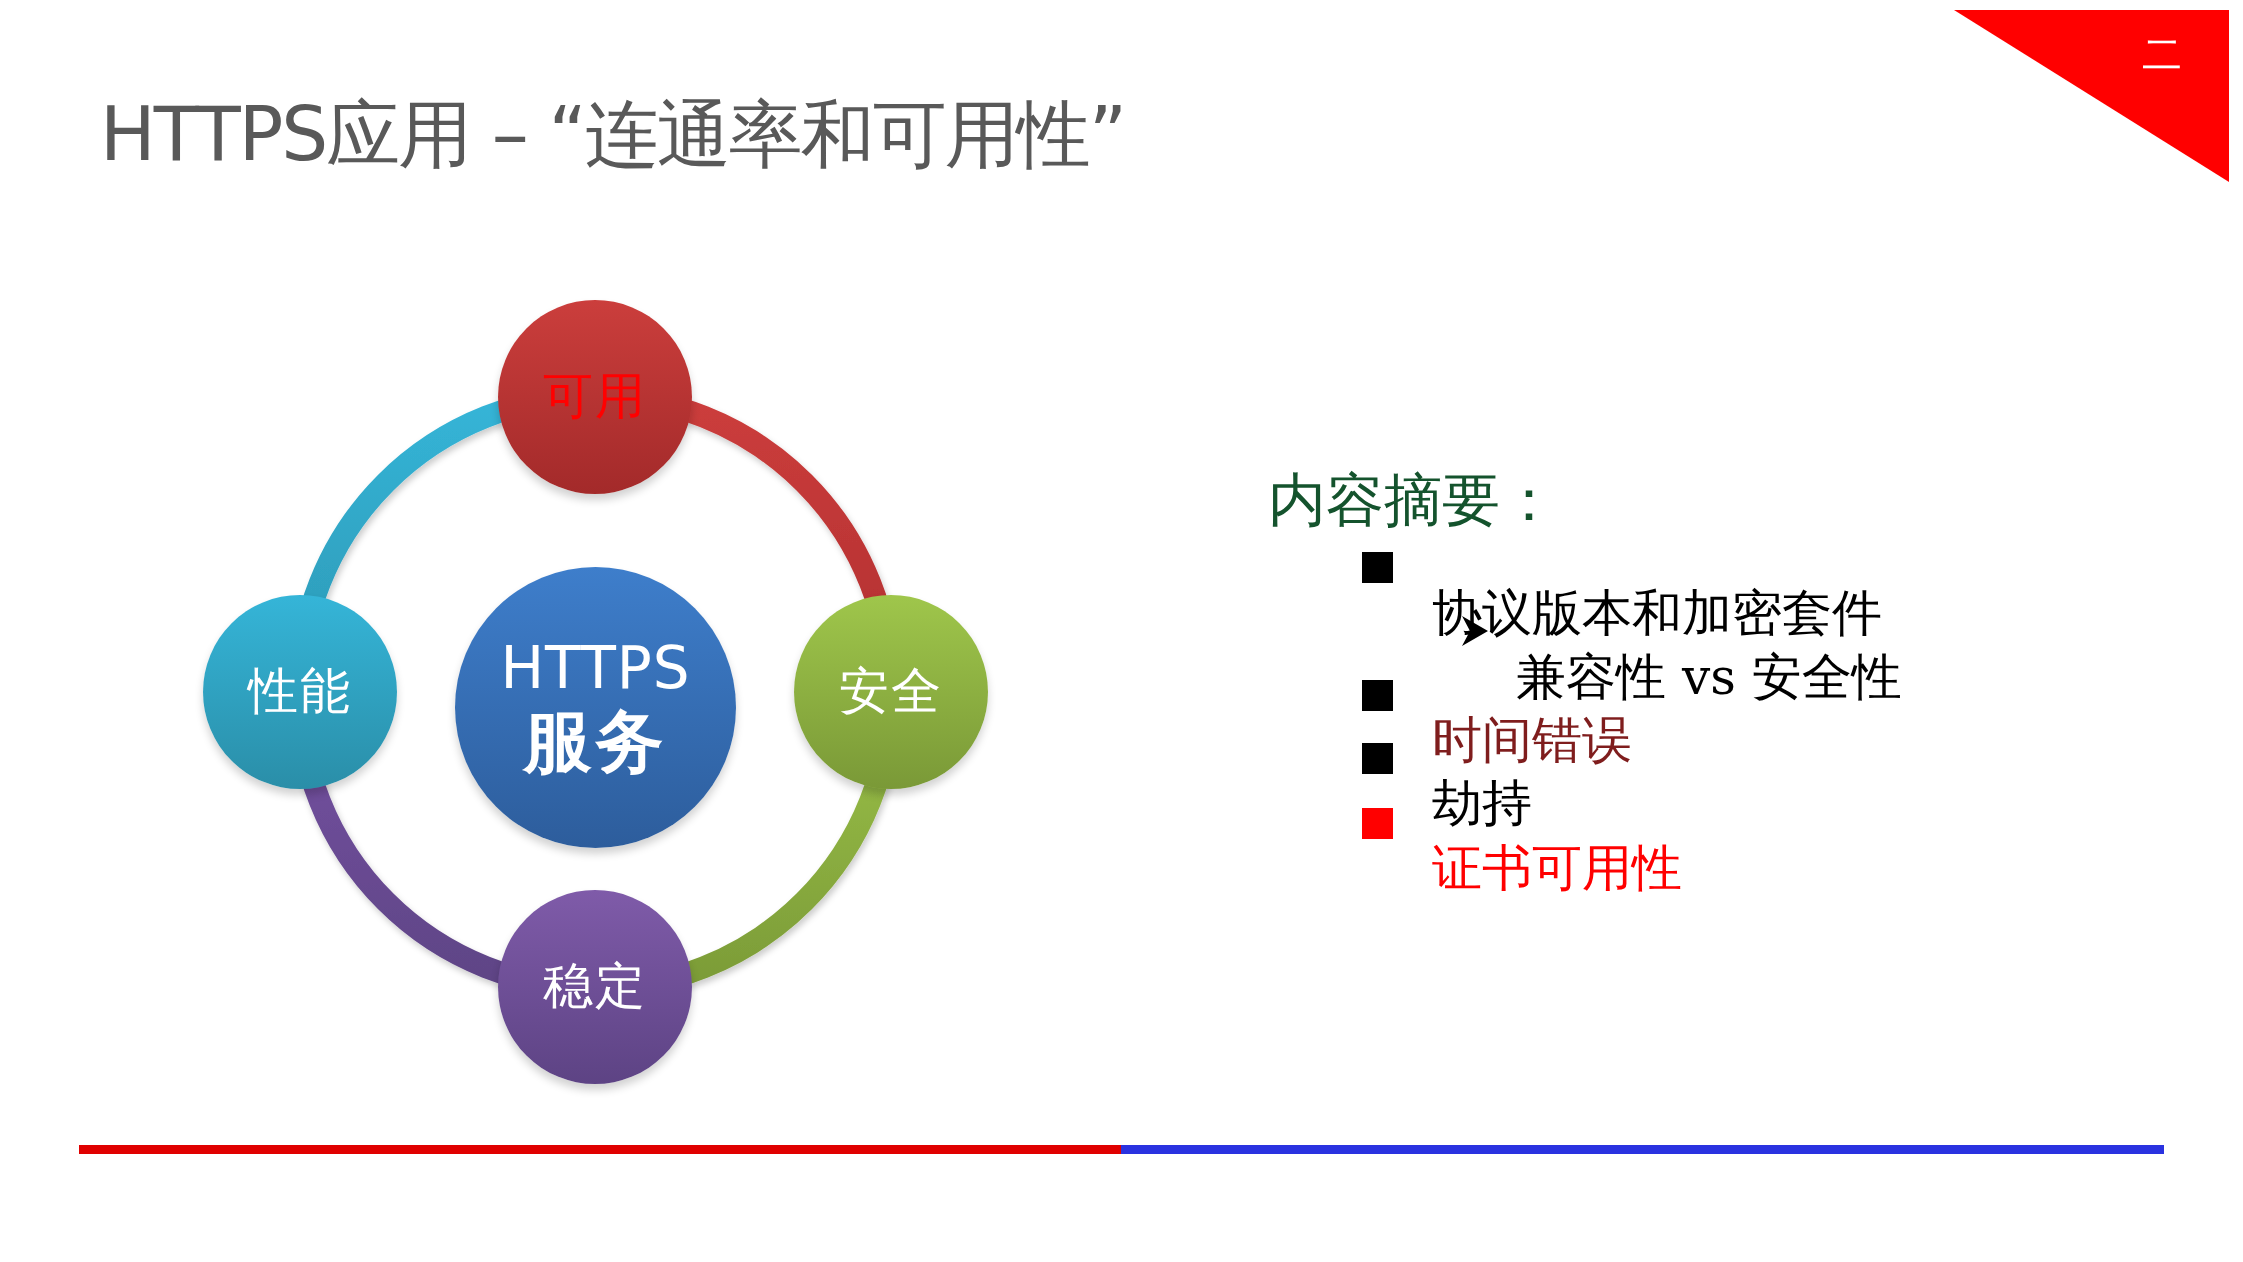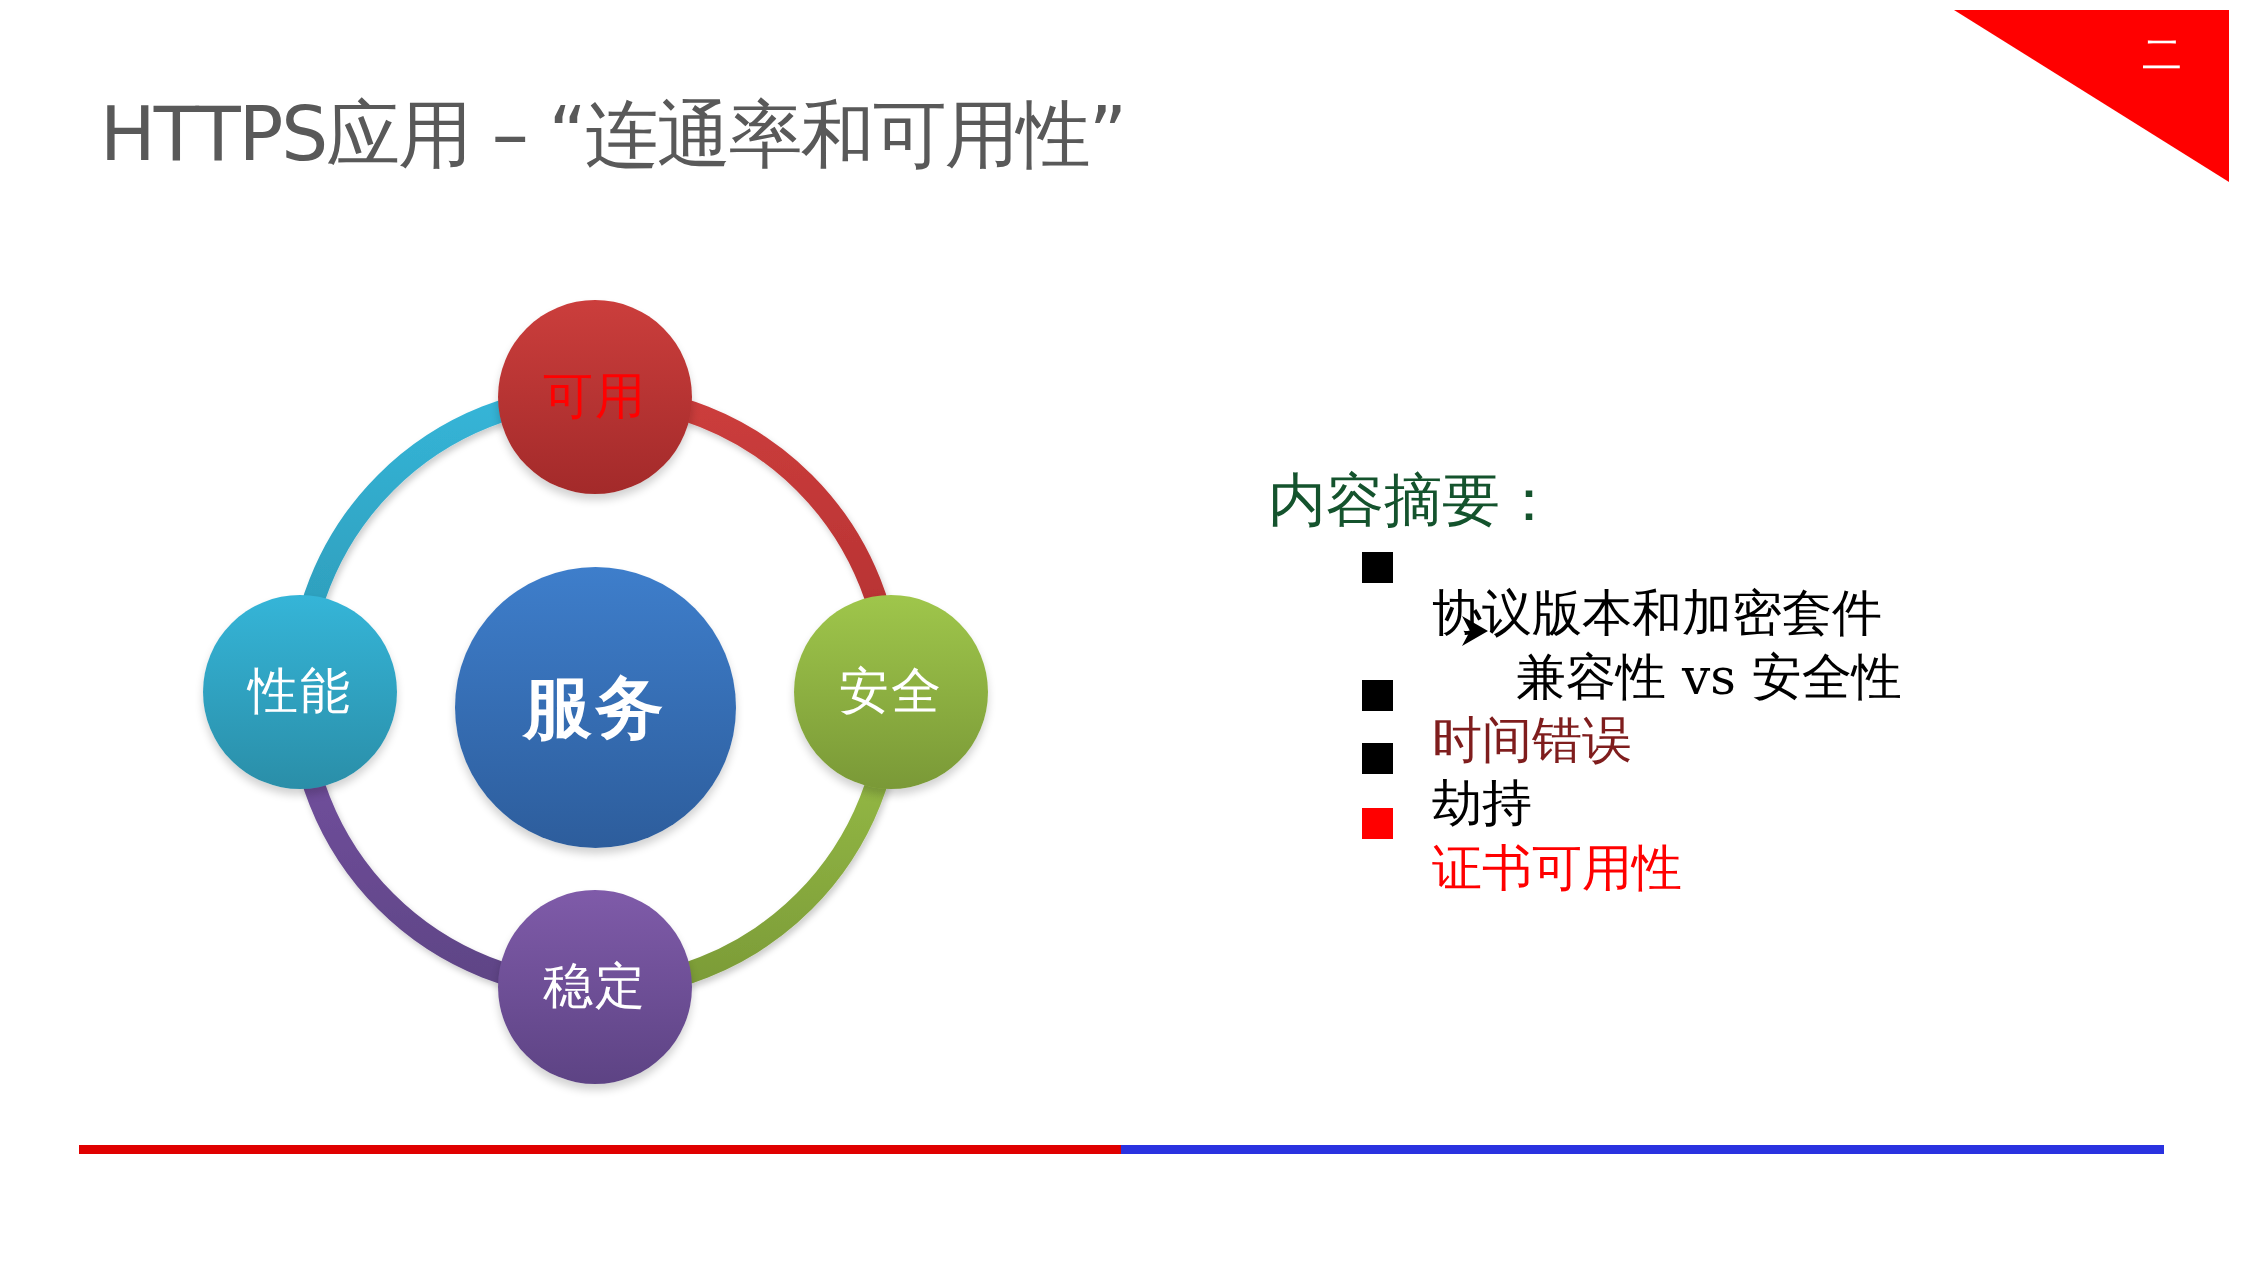--- a/index.html
+++ b/index.html
@@ -82,20 +82,21 @@
   <div class="node n-top">
     <span class="sat-text" style="color:#ff0000">可用</span>
   </div>
   <div class="node n-bottom">
     <span class="sat-text">稳定</span>
   </div>
   <div class="node n-left">
     <span class="sat-text">性能</span>
   </div>
   <div class="node n-center">
+    <span class="center-en">HTTPS</span>
     <span class="center-zh">服务</span>
   </div>
 </div>
 
 <div>
   <div class="summary-heading" style="position:absolute;left:1268px;top:462px;">内容摘要：</div>
 
   <div class="bullet" style="left:1362px;top:552px;"></div>
   <div class="item" style="left:1432px;top:536px;color:#000;">协议版本和加密套件</div>
 

